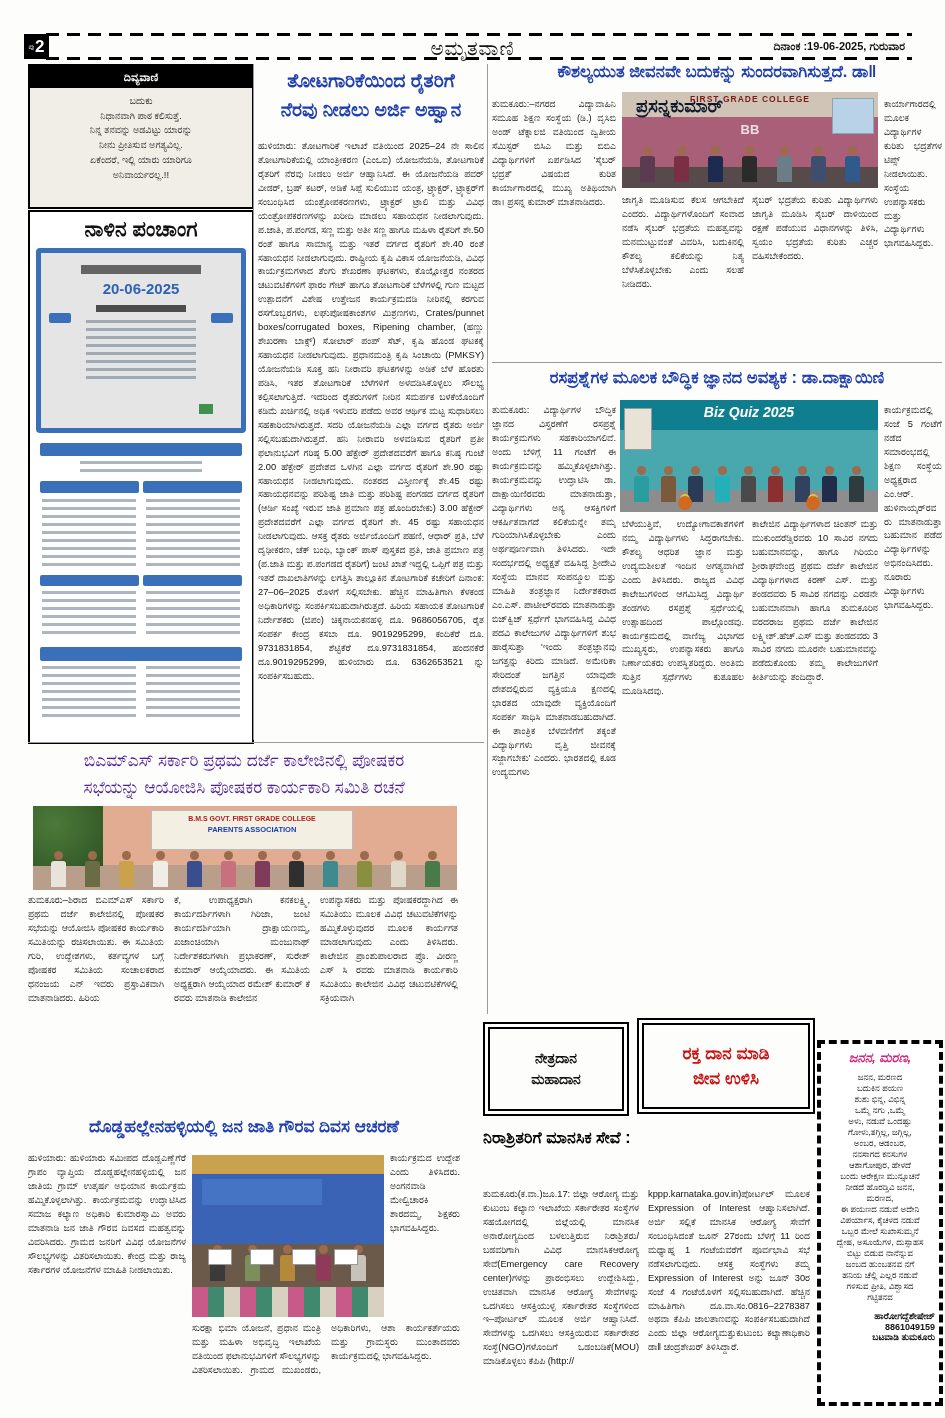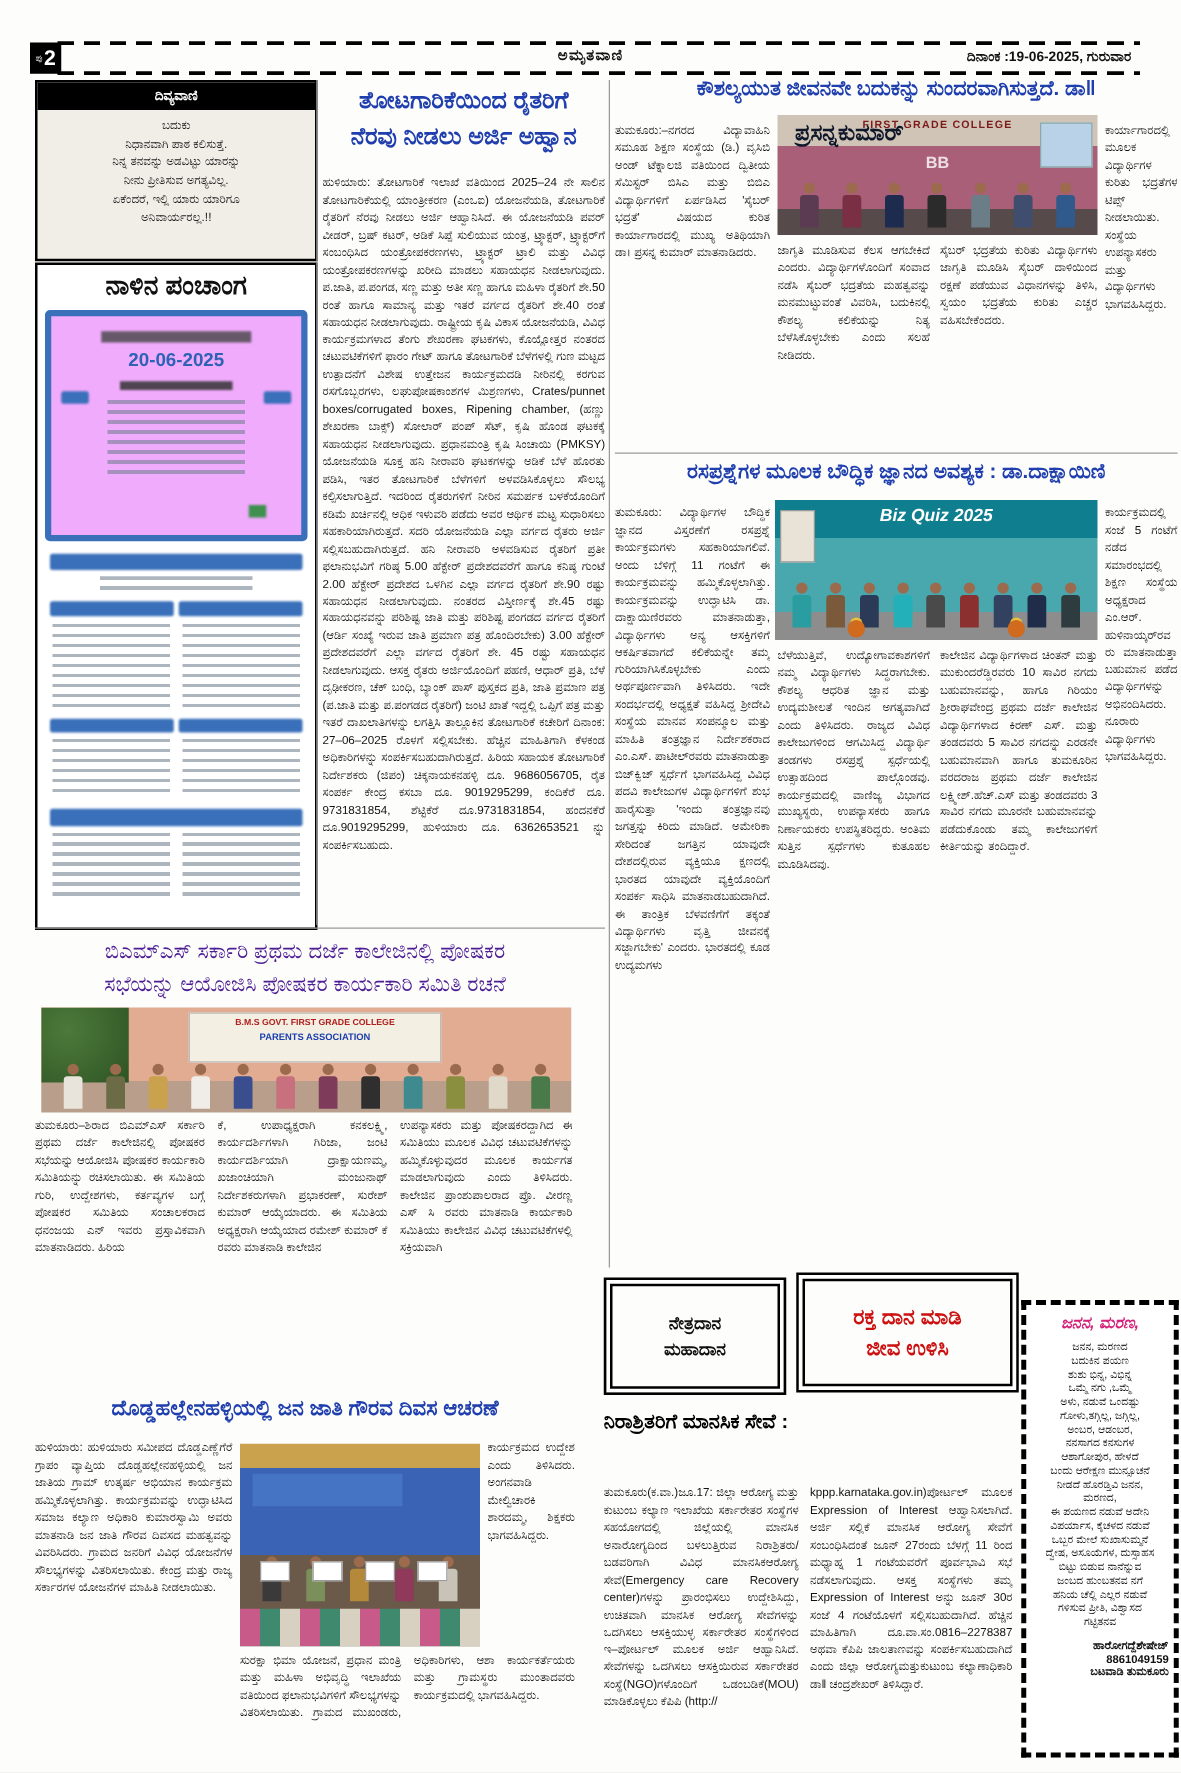--- a/index.html
+++ b/index.html
@@ -31,41 +31,41 @@
 <body>
 
 <div id="page">
 
   <div class="abs dashline" style="left:46px;top:33px;width:866px;"></div>
   <div class="abs dashline" style="left:46px;top:57px;width:866px;"></div>
   <div class="abs" style="left:24px;top:34px;width:25px;height:25px;background:#000;color:#fff;display:flex;align-items:center;justify-content:center;">
     <span style="font-size:7px;margin-right:1px;">ಪು</span>
     <span style="font-size:17px;font-weight:bold;">2</span>
   </div>
-  <div class="abs" style="left:0;top:37px;width:945px;text-align:center;font-size:12px;font-weight:bold;letter-spacing:1px;">ಅಮೃತವಾಣಿ</div>
+  <div class="abs" style="left:0;top:37px;width:945px;text-align:center;font-size:20px;font-weight:normal;letter-spacing:1px;">ಅಮೃತವಾಣಿ</div>
   <div class="abs" style="right:40px;top:40px;font-size:11px;font-weight:bold;">ದಿನಾಂಕ :19-06-2025, ಗುರುವಾರ</div>
 
   <div class="abs" style="left:28px;top:64px;width:222px;height:141px;border:2px solid #000;background:#f1eee8;">
     <div style="background:#000;height:22px;display:flex;align-items:center;justify-content:center;">
       <span style="color:#fff;font-weight:bold;font-size:11px;">ದಿವ್ಯವಾಣಿ</span>
     </div>
     <div style="padding-top:6px;text-align:center;font-size:9.5px;line-height:1.55;color:#222;">
         <div>ಬದುಕು</div>
         <div>ನಿಧಾನವಾಗಿ ಪಾಠ ಕಲಿಸುತ್ತೆ.</div>
         <div>ನಿನ್ನ ತನವನ್ನು ಅಡವಿಟ್ಟು ಯಾರನ್ನು</div>
         <div>ನೀನು ಪ್ರೀತಿಸುವ ಅಗತ್ಯವಿಲ್ಲ.</div>
         <div>ಏಕೆಂದರೆ, ಇಲ್ಲಿ ಯಾರು ಯಾರಿಗೂ</div>
         <div>ಅನಿವಾರ್ಯರಲ್ಲ.!!</div>
       </div>
   </div>
 
   <div class="abs" style="left:28px;top:210px;width:222px;height:530px;border:2px solid #000;background:#fff;">
     <div style="text-align:center;font-size:21px;font-weight:bold;padding-top:5px;">ನಾಳಿನ ಪಂಚಾಂಗ</div>
 
-    <div style="position:relative;margin:7px 6px 0 6px;height:175px;border:5px solid #3a6fba;border-radius:4px;background:#f0abfc;">
+    <div style="position:relative;margin:7px 6px 0 6px;height:175px;border:5px solid #3a6fba;border-radius:4px;background:#e5e5e5;">
       <div class="blurbar" style="height:9px;margin:12px 40px 0 40px;background:#444;opacity:.8;"></div>
       <div style="text-align:center;margin-top:6px;color:#2e62b5;font-weight:bold;font-size:15px;filter:blur(.5px);">20-06-2025</div>
       <div class="blurbar" style="height:7px;margin:8px 55px 0 55px;background:#333;opacity:.85;"></div>
       <div class="txtrows" style="height:60px;margin:8px 45px 0 45px;"></div>
       <div class="abs bluebar blurbar" style="left:8px;top:60px;width:22px;height:10px;"></div>
       <div class="abs bluebar blurbar" style="right:8px;top:60px;width:22px;height:10px;"></div>
       <div class="abs blurbar" style="right:28px;bottom:14px;width:14px;height:10px;background:#3f8f4f;"></div>
     </div>
     <div class="bluebar blurbar" style="height:13px;margin:10px 10px 0 10px;"></div>
     <div class="txtrows" style="height:12px;margin:5px 50px 0 50px;"></div>

